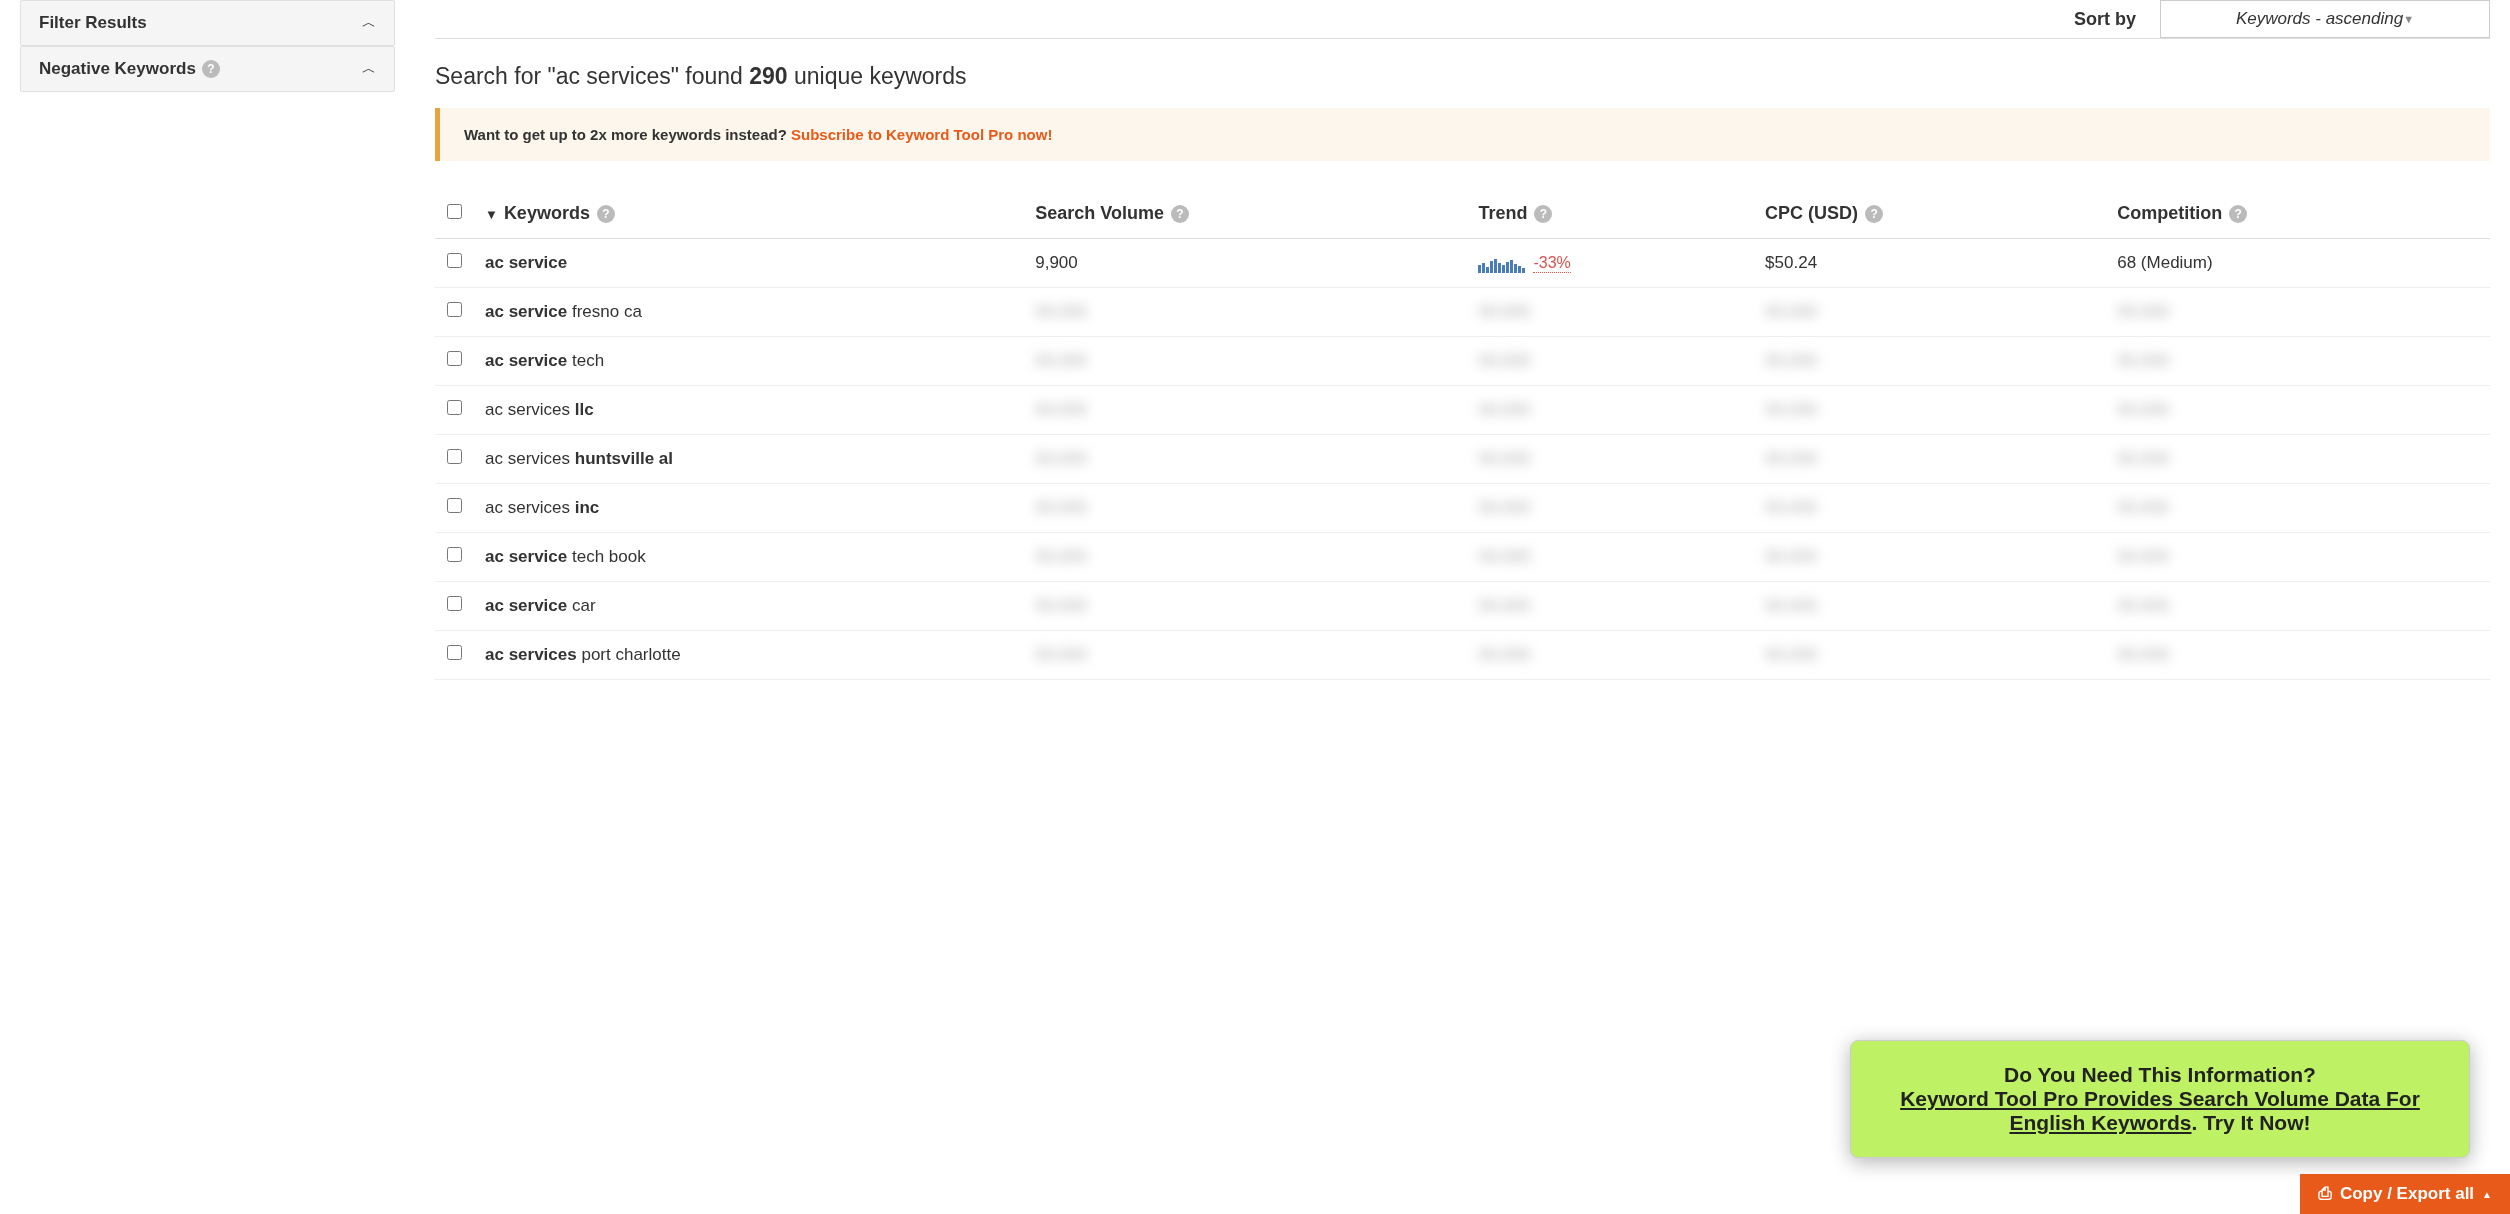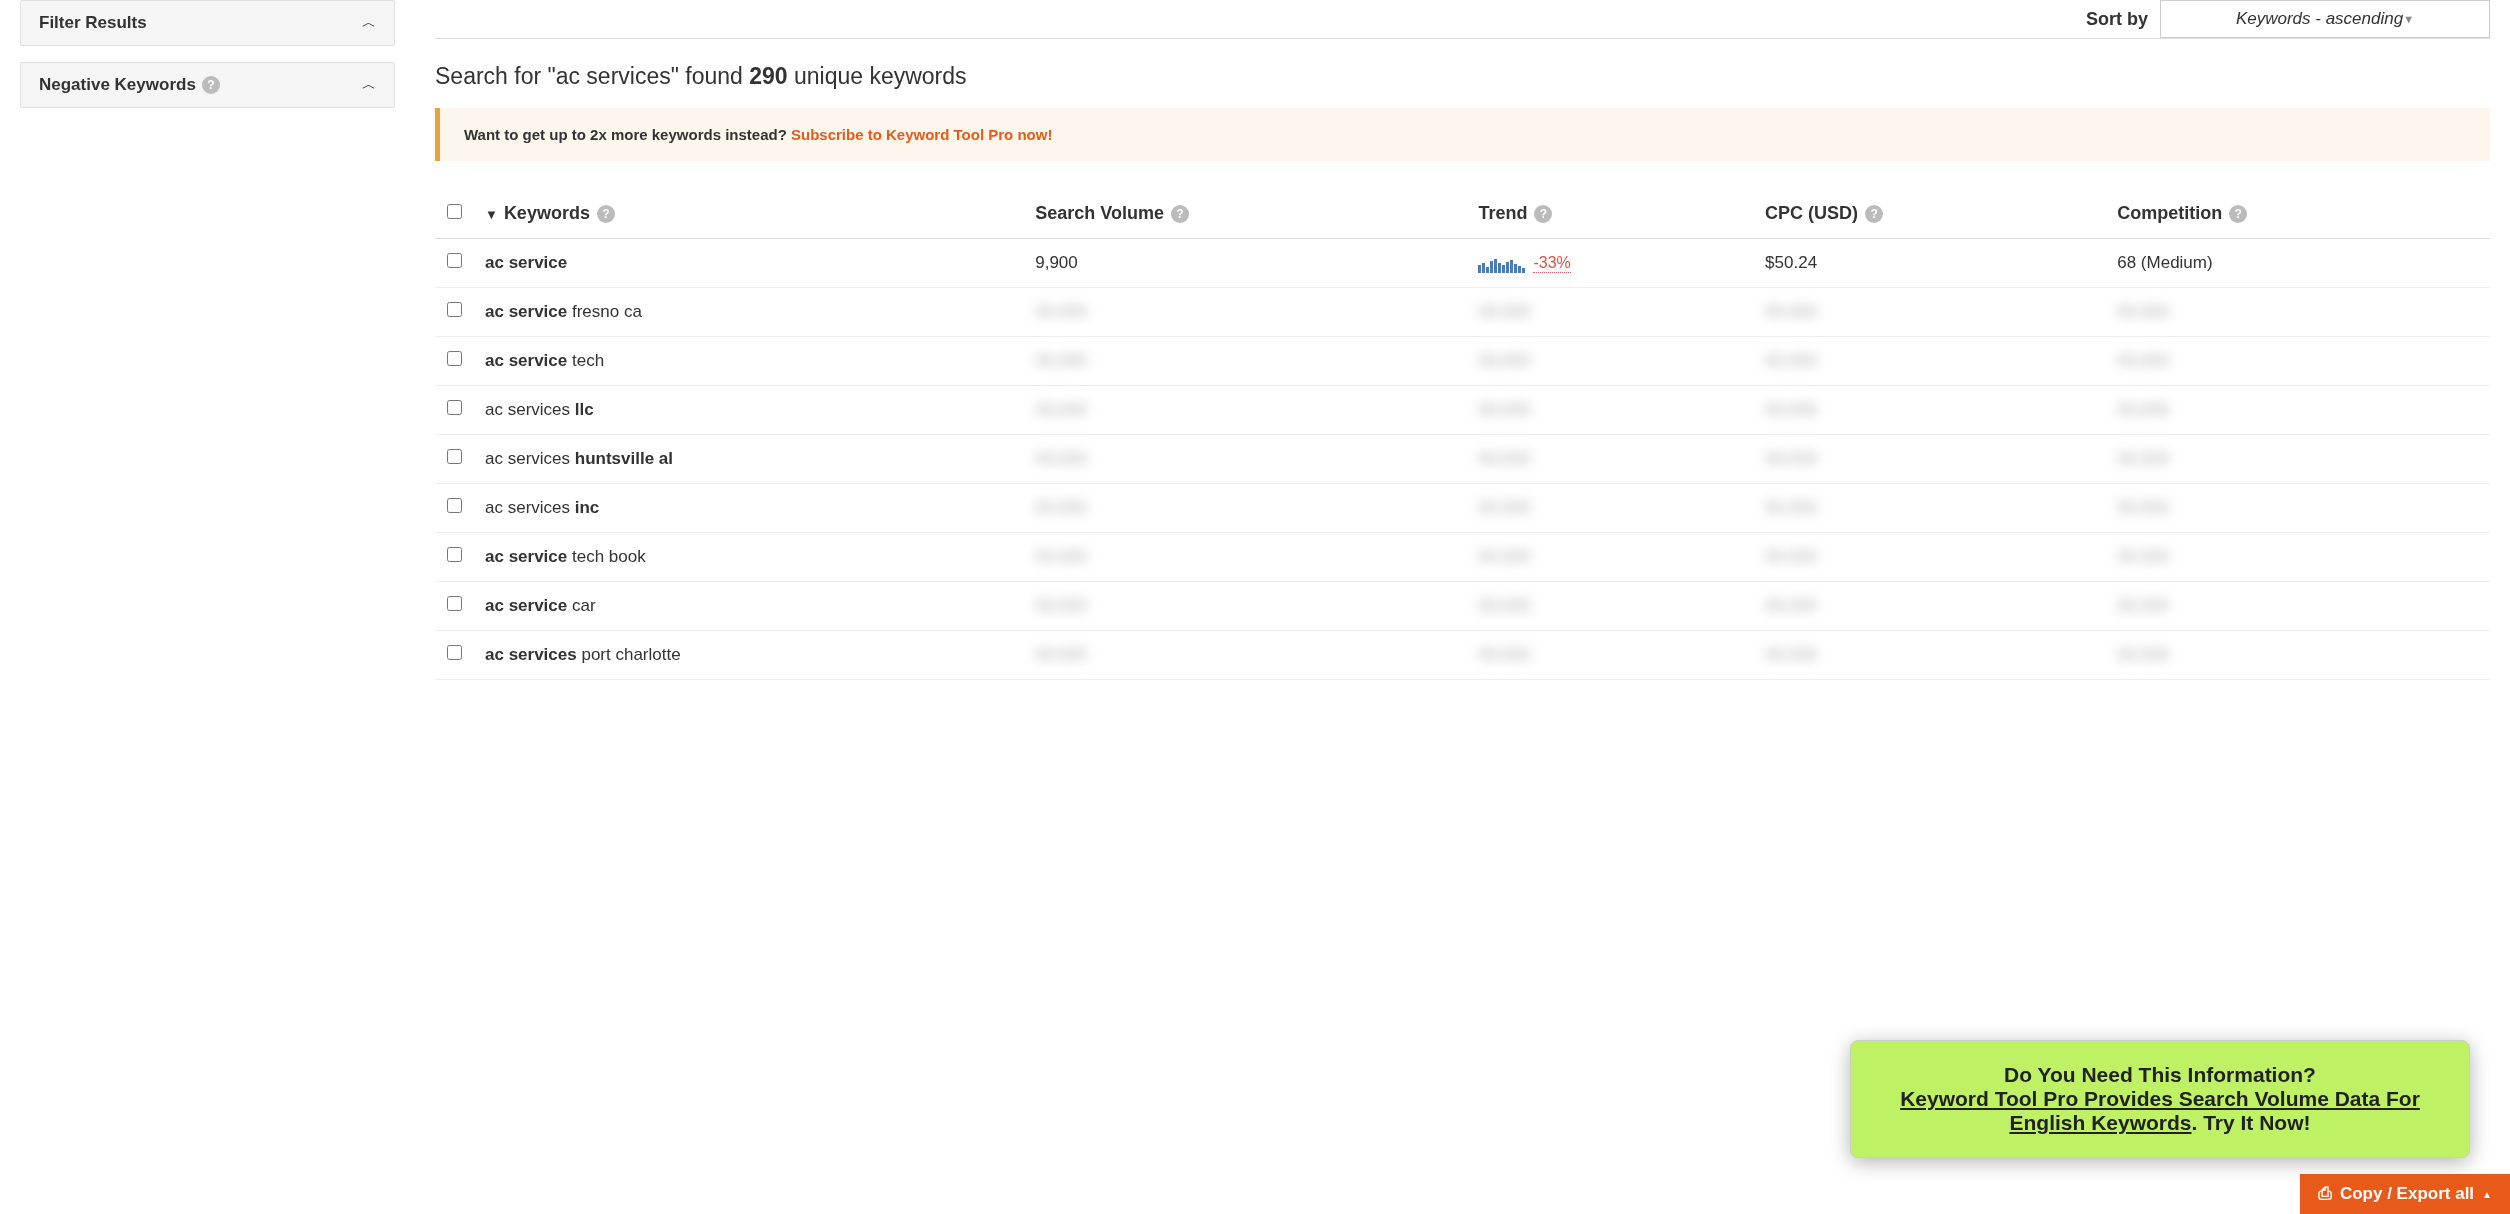--- a/index.html
+++ b/index.html
@@ -1,29 +1,29 @@
 <!DOCTYPE html>
 <html><head>
 <meta charset="utf-8">
 <style>
 * { margin: 0; padding: 0; box-sizing: border-box; }
 body { font-family: Arial, Helvetica, sans-serif; background: #fff; color: #333; font-size: 14px; }
 .container { display: flex; padding: 0 20px; }
 .sidebar { width: 375px; flex-shrink: 0; }
-.sidebar-panel { background: #f5f5f5; border: 1px solid #e0e0e0; border-radius: 2px; margin-bottom: 16px; padding: 12px 18px; display: flex; justify-content: space-between; align-items: center; cursor: pointer; }
+.sidebar-panel { background: #f5f5f5; border: 1px solid #e0e0e0; border-radius: 2px; margin-bottom: 0; padding: 12px 18px; display: flex; justify-content: space-between; align-items: center; cursor: pointer; }
 .sidebar-panel-title { font-size: 17px; font-weight: bold; color: #333; display: flex; align-items: center; gap: 6px; }
 .help-icon { display: inline-flex; width: 18px; height: 18px; background: #bbb; color: #fff; border-radius: 50%; font-size: 12px; font-weight: bold; align-items: center; justify-content: center; }
 .chevron { font-size: 14px; color: #333; }
 
 .main { flex: 1; padding-left: 40px; }
 .tabs-row { display: flex; align-items: center; border-bottom: 1px solid #ddd; }
 .tabs { display: flex; }
 .tab { padding: 12px 20px; font-size: 19px; font-weight: bold; cursor: pointer; border: 1px solid transparent; border-bottom: none; color: #e85a1a; }
 .tab.active { color: #888; background: #fff; border: 1px solid #ddd; border-bottom: 1px solid #fff; margin-bottom: -1px; border-radius: 4px 4px 0 0; }
-.sort-group { margin-left: auto; display: flex; align-items: center; gap: 12px; }
+.sort-group { margin-left: auto; display: flex; align-items: center; gap: 24px; }
 .sort-label { font-size: 18px; font-weight: bold; color: #333; }
 .sort-select { border: 1px solid #ccc; padding: 8px 16px; font-size: 17px; min-width: 330px; display: flex; justify-content: center; align-items: center; cursor: pointer; background: #fff; font-style: italic; }
 .sort-select .caret { color: #888; font-size: 11px; }
 
 .search-summary { font-size: 23px; color: #333; padding: 24px 0 18px 0; }
 .search-summary b { font-weight: bold; }
 
 .promo-banner { background: #fdf6ec; border-left: 5px solid #e8a33d; padding: 18px 24px; margin-bottom: 28px; font-size: 15px; font-weight: bold; color: #333; }
 .promo-banner a { color: #e85a1a; text-decoration: none; }
 

